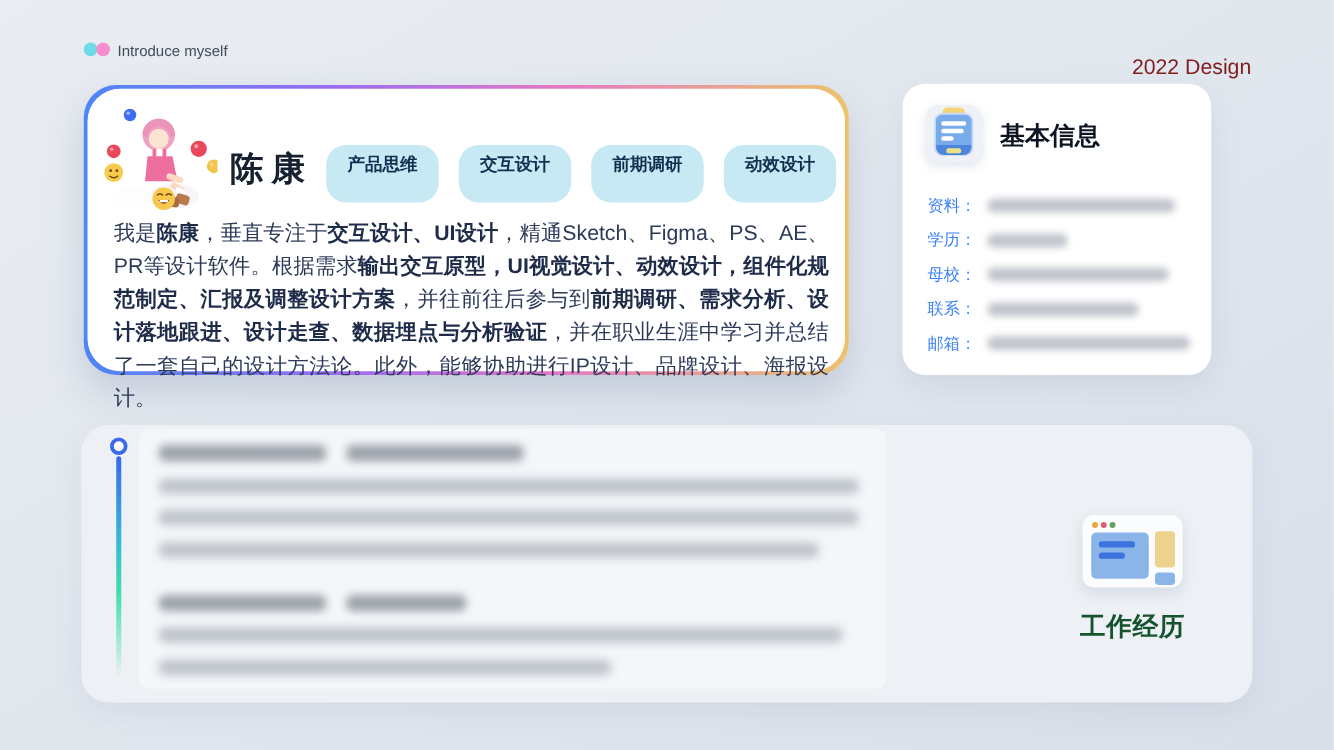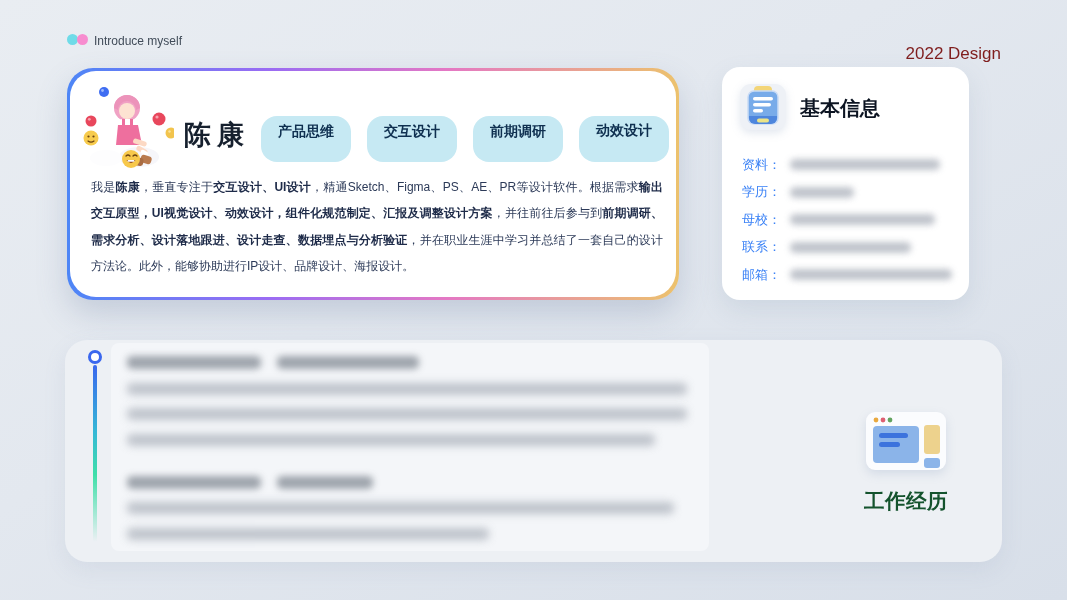--- a/index.html
+++ b/index.html
@@ -24,21 +24,21 @@
     border-radius:26px; padding:3px;
     box-shadow:0 14px 30px rgba(100,120,155,.25);
   }
   .profile-card { position:relative; width:100%; height:100%; background:#ffffff; border-radius:26px; }
   .avatar { position:absolute; left:12px; top:12px; width:92px; height:86px; }
   .name { position:absolute; left:114px; top:46px; font-size:27px; font-weight:700; color:#16202e; letter-spacing:6px; }
   .tags { position:absolute; left:191px; top:45px; display:flex; gap:16px; }
   .tag { height:46px; line-height:31px; padding:0 17px; border-radius:16px;
          font-size:14px; font-weight:700; color:#0f3050; white-space:nowrap; }
   .intro { position:absolute; left:21px; top:103px; width:572px;
-           font-size:12px; line-height:26.4px; color:#2c3a58; text-align:justify; }
+           font-size:17px; line-height:26.4px; color:#2c3a58; text-align:justify; }
   .intro .b { font-weight:700; color:#1e2b49; }
 
   
   .info-card { position:absolute; left:722px; top:67px; width:247px; height:233px;
                background:#fff; border-radius:18px; box-shadow:0 10px 24px rgba(120,140,170,.16); }
   .info-icon { position:absolute; left:18px; top:17px; width:46px; height:46px;
                border-radius:11px; background:#eef1f6; box-shadow:0 3px 8px rgba(140,160,190,.25); }
   .info-title { position:absolute; left:78px; top:28px; font-size:20px; font-weight:700; color:#0c1422; }
   .info-fields { position:absolute; left:20px; top:84px; right:14px; list-style:none; }
   .info-row { height:27.5px; display:flex; align-items:center; }
@@ -110,21 +110,21 @@
           <path d="M51 73 q2 -2 4 0" stroke="#6b4312" stroke-width="1.3" fill="none" stroke-linecap="round"></path>
           <path d="M44.5 77 q4.5 6 9 0 z" fill="#8a3d1f"></path>
           <rect x="45.5" y="77" width="7" height="1.8" rx="0.9" fill="#ffffff"></rect>
         </svg>
       </div>
       <div class="name">陈康</div>
       <div class="tags" id="tags">
           <span class="tag" style="background: rgb(198, 233, 243);">产品思维</span>
           <span class="tag" style="background: rgb(198, 233, 243);">交互设计</span>
           <span class="tag" style="background: rgb(198, 233, 243);">前期调研</span>
-          <span class="tag" style="background: rgb(198, 233, 243); font-family: Liberation Mono, monospace;">动效设计</span>
+          <span class="tag" style="background: rgb(198, 233, 243);">动效设计</span>
         </div>
       <p class="intro" id="intro"><span>我是</span><span class="b">陈康</span><span>，垂直专注于</span><span class="b">交互设计、UI设计</span><span>，精通Sketch、Figma、PS、AE、PR等设计软件。根据需求</span><span class="b">输出交互原型，UI视觉设计、动效设计，组件化规范制定、汇报及调整设计方案</span><span>，并往前往后参与到</span><span class="b">前期调研、需求分析、设计落地跟进、设计走查、数据埋点与分析验证</span><span>，并在职业生涯中学习并总结了一套自己的设计方法论。此外，能够协助进行IP设计、品牌设计、海报设计。</span></p>
     </div>
   </div>
 
   <aside class="info-card">
     <div class="info-icon">
       <svg width="46" height="46" viewBox="0 0 46 46">
         <rect x="14" y="2" width="18" height="8" rx="4" fill="#f3d578"></rect>
         <rect x="8" y="7" width="30" height="33" rx="6" fill="#78abe9" stroke="#c9dbf5" stroke-width="1.5"></rect>

